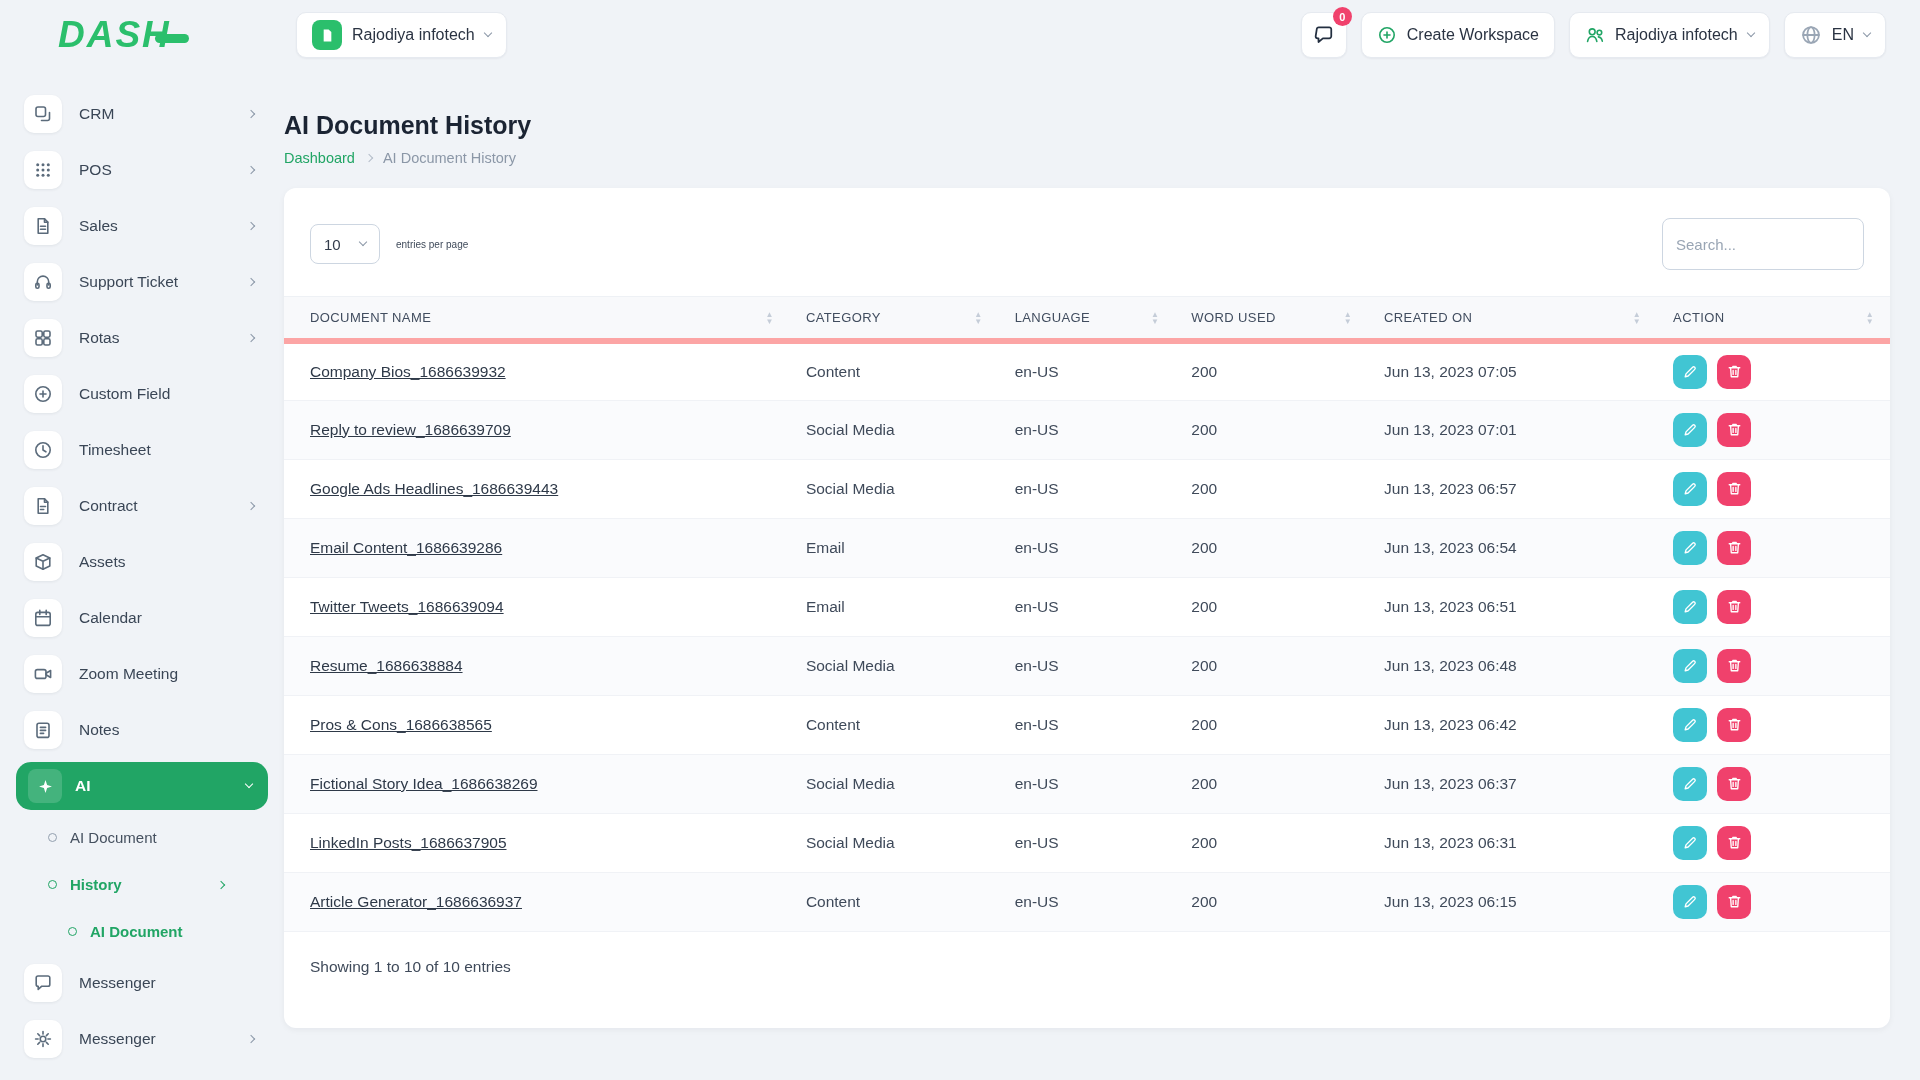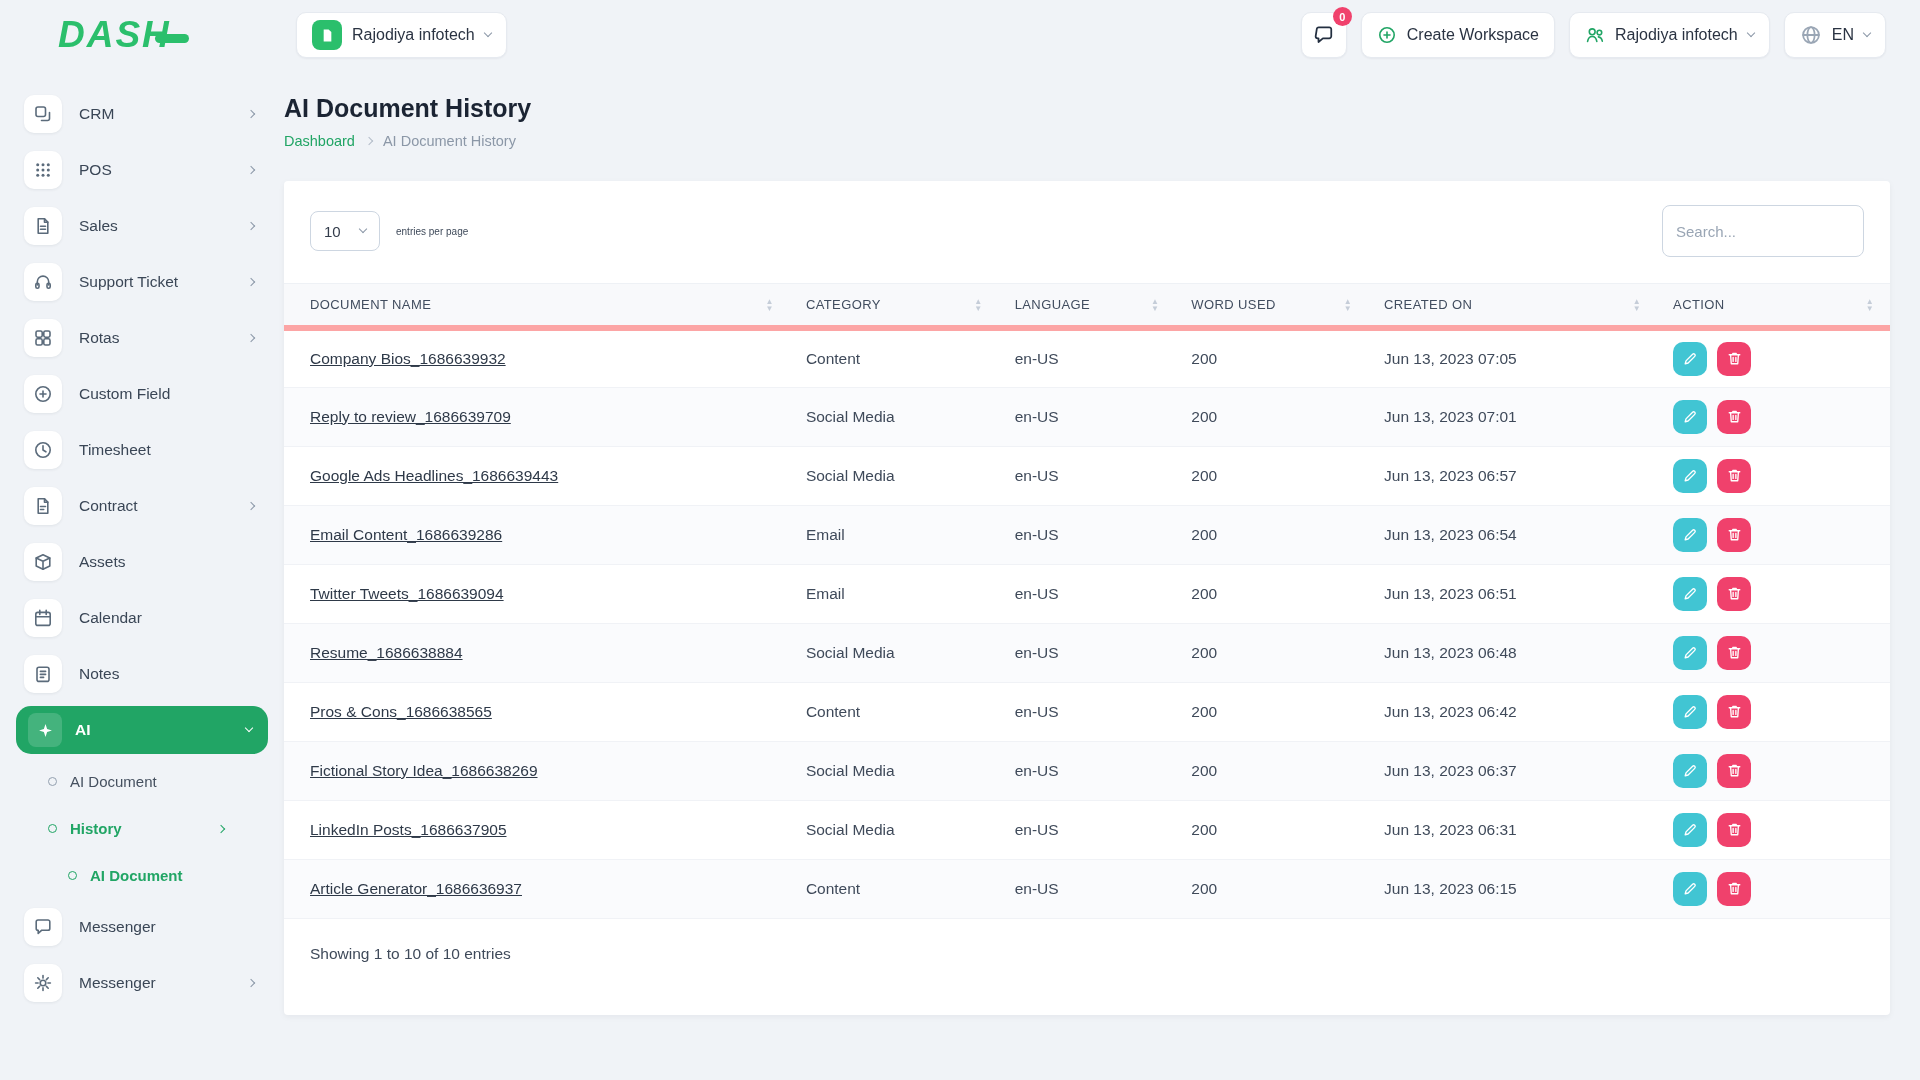--- a/index.html
+++ b/index.html
@@ -72,29 +72,29 @@
 
   .sub-item{ display:flex; align-items:center; height:47px; padding-left:48px; cursor:pointer; }
   .sub-item .bullet{ width:9px; height:9px; border:1.8px solid #93a0af; border-radius:50%; margin-right:13px; flex:none; }
   .sub-item .lbl{ font-size:15px; color:#45505f; }
   .sub-item.active .lbl{ color:var(--accent); font-weight:700; }
   .sub-item.active .bullet{ border-color:var(--accent); }
   .sub-item.lvl2{ padding-left:68px; }
   .sub-item > .chev{ margin-left:auto; margin-right:60px; }
 
   
-  .main{ position:absolute; left:284px; top:70px; width:1606px; }
+  .main{ position:absolute; left:284px; top:87px; width:1606px; }
   .page-title{ font-size:25px; font-weight:700; color:var(--text-dark); margin-top:24px; }
   .breadcrumb{ display:flex; align-items:center; gap:11px; margin-top:10px; font-size:14.5px; }
   .breadcrumb a{ color:var(--accent); text-decoration:none; cursor:pointer; }
   .breadcrumb .cur{ color:var(--mute); }
   .breadcrumb .chev{ border-color:#b3bcc8; }
 
-  .card{ margin-top:32px; background:var(--card); border-radius:4px;
-    box-shadow:0 2px 6px rgba(16,24,40,.05); padding-top:24px; }
+  .card{ margin-top:22px; background:var(--card); border-radius:12px;
+    box-shadow:0 2px 6px rgba(16,24,40,.05); padding-top:30px; }
   .card-controls{ display:flex; align-items:center; justify-content:space-between; padding:0 26px; margin-bottom:26px; }
   .controls-left{ display:flex; align-items:center; }
   .select-btn{ height:40px; min-width:70px; background:#fff; border:1px solid #cdd6e1; border-radius:8px;
     display:inline-flex; align-items:center; justify-content:space-between; gap:12px; padding:0 13px;
     font-size:15px; color:#333c4b; cursor:pointer; font-family:inherit; }
   .entries-label{ margin-left:16px; font-size:10px; color:var(--text); }
   .search{ width:202px; height:52px; border:1px solid #cdd6e1; border-radius:8px; padding:0 13px;
     font-size:15px; color:#333c4b; font-family:inherit; outline:none; background:#fff; }
   .search::placeholder{ color:#99a5b4; }
 
@@ -291,20 +291,29 @@
           <svg viewBox="0 0 20 20" fill="none" stroke="currentColor" stroke-width="1.6" stroke-linecap="round" stroke-linejoin="round">
             <rect x="2.8" y="4.4" width="14.4" height="13" rx="2"></rect>
             <path d="M2.8 8.8h14.4M6.8 2.4v4M13.2 2.4v4"></path>
           </svg>
         </span>
         <span class="lbl">Calendar</span>
       </div>
       <div class="side-item">
         <span class="icon-box">
           <svg viewBox="0 0 20 20" fill="none" stroke="currentColor" stroke-width="1.6" stroke-linecap="round" stroke-linejoin="round">
+            <rect x="2.4" y="5.6" width="10.6" height="8.8" rx="2"></rect>
+            <path d="M13 9.3l4.6-2.8v7L13 10.7z"></path>
+          </svg>
+        </span>
+        <span class="lbl">Zoom Meeting</span>
+      </div>
+      <div class="side-item">
+        <span class="icon-box">
+          <svg viewBox="0 0 20 20" fill="none" stroke="currentColor" stroke-width="1.6" stroke-linecap="round" stroke-linejoin="round">
             <rect x="4" y="3.2" width="12" height="14.2" rx="2"></rect>
             <path d="M7.4 7.4h5.2M7.4 10.4h5.2M7.4 13.4h3.2"></path>
           </svg>
         </span>
         <span class="lbl">Notes</span>
       </div>
       <div class="side-item active">
         <span class="ai-box">
           <svg viewBox="0 0 20 20" fill="none" stroke="currentColor" stroke-width="1.6" stroke-linecap="round" stroke-linejoin="round">
             <path d="M10 3.2l1.7 5.1 5.1 1.7-5.1 1.7L10 16.8l-1.7-5.1L3.2 10l5.1-1.7z" fill="currentColor" stroke="none"></path>

